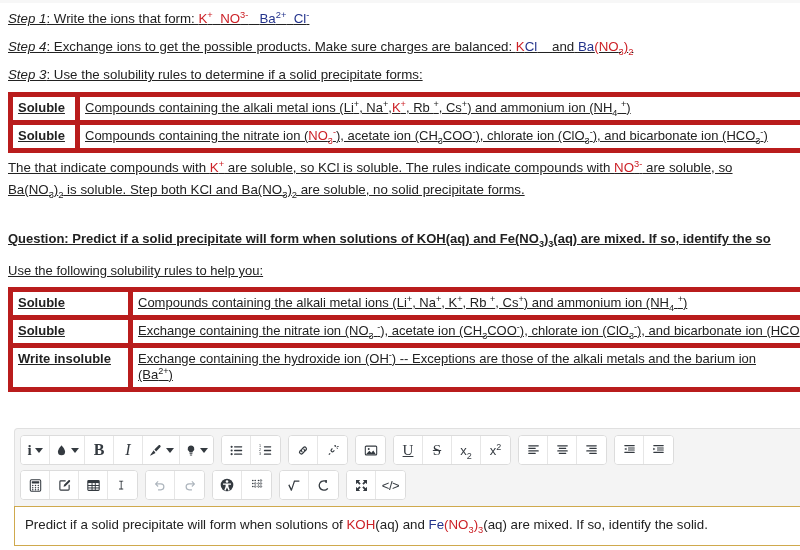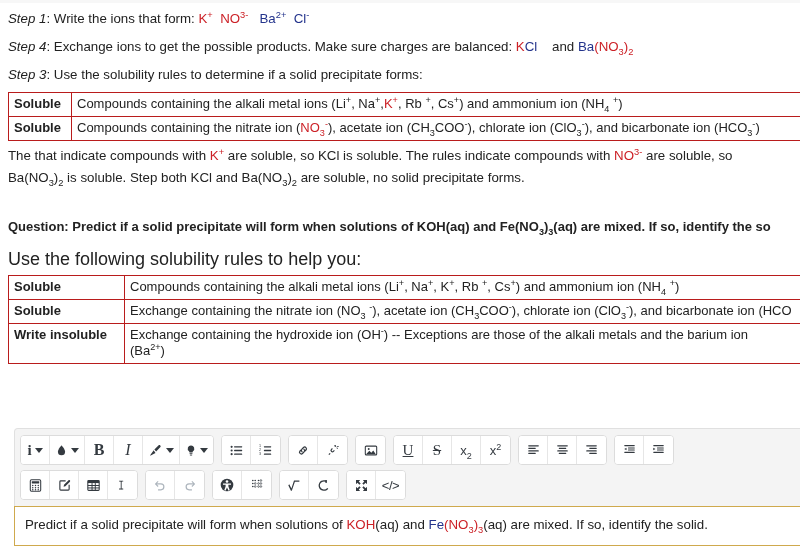--- a/index.html
+++ b/index.html
@@ -14,20 +14,21 @@
     font-family: "Liberation Sans", sans-serif;
     font-size: 13.3px;
     color: #222222;
     position: relative;
   }
   .page {
     width: 800px;
     height: 550px;
     position: relative;
     overflow: hidden;
+    text-decoration: underline;
   }
 
   
   .worked {
     padding: 0 0 0 8px;
     width: 820px;
   }
   .step-line {
     white-space: nowrap;
     line-height: 15px;
@@ -46,21 +47,21 @@
 
   
   table.sol {
     border-collapse: collapse;
     table-layout: fixed;
     font-size: 13px;
     margin: 4px 0 0 8px;
     width: 1065px;
   }
   table.sol td {
-    border: 1px solid #b91c1c;
+    border: 5px solid #b91c1c;
     padding: 3px 5px 4px 5px;
     vertical-align: top;
     line-height: 16px;
     white-space: nowrap;
   }
   table.sol td.lbl {
     font-weight: bold;
     white-space: normal;
   }
   table.t1 td.lbl { width: 52px; }
@@ -77,21 +78,21 @@
   
   .question {
     font-weight: bold;
     white-space: nowrap;
     margin: 30px 0 0 8px;
     font-size: 13px;
     line-height: 16px;
   }
   .use-rules {
     margin: 16px 0 0 8px;
-    font-size: 18px;
+    font-size: 13px;
     line-height: 16px;
   }
 
   
   .editor {
     position: absolute;
     left: 14px;
     top: 428px;
     width: 800px;
   }

